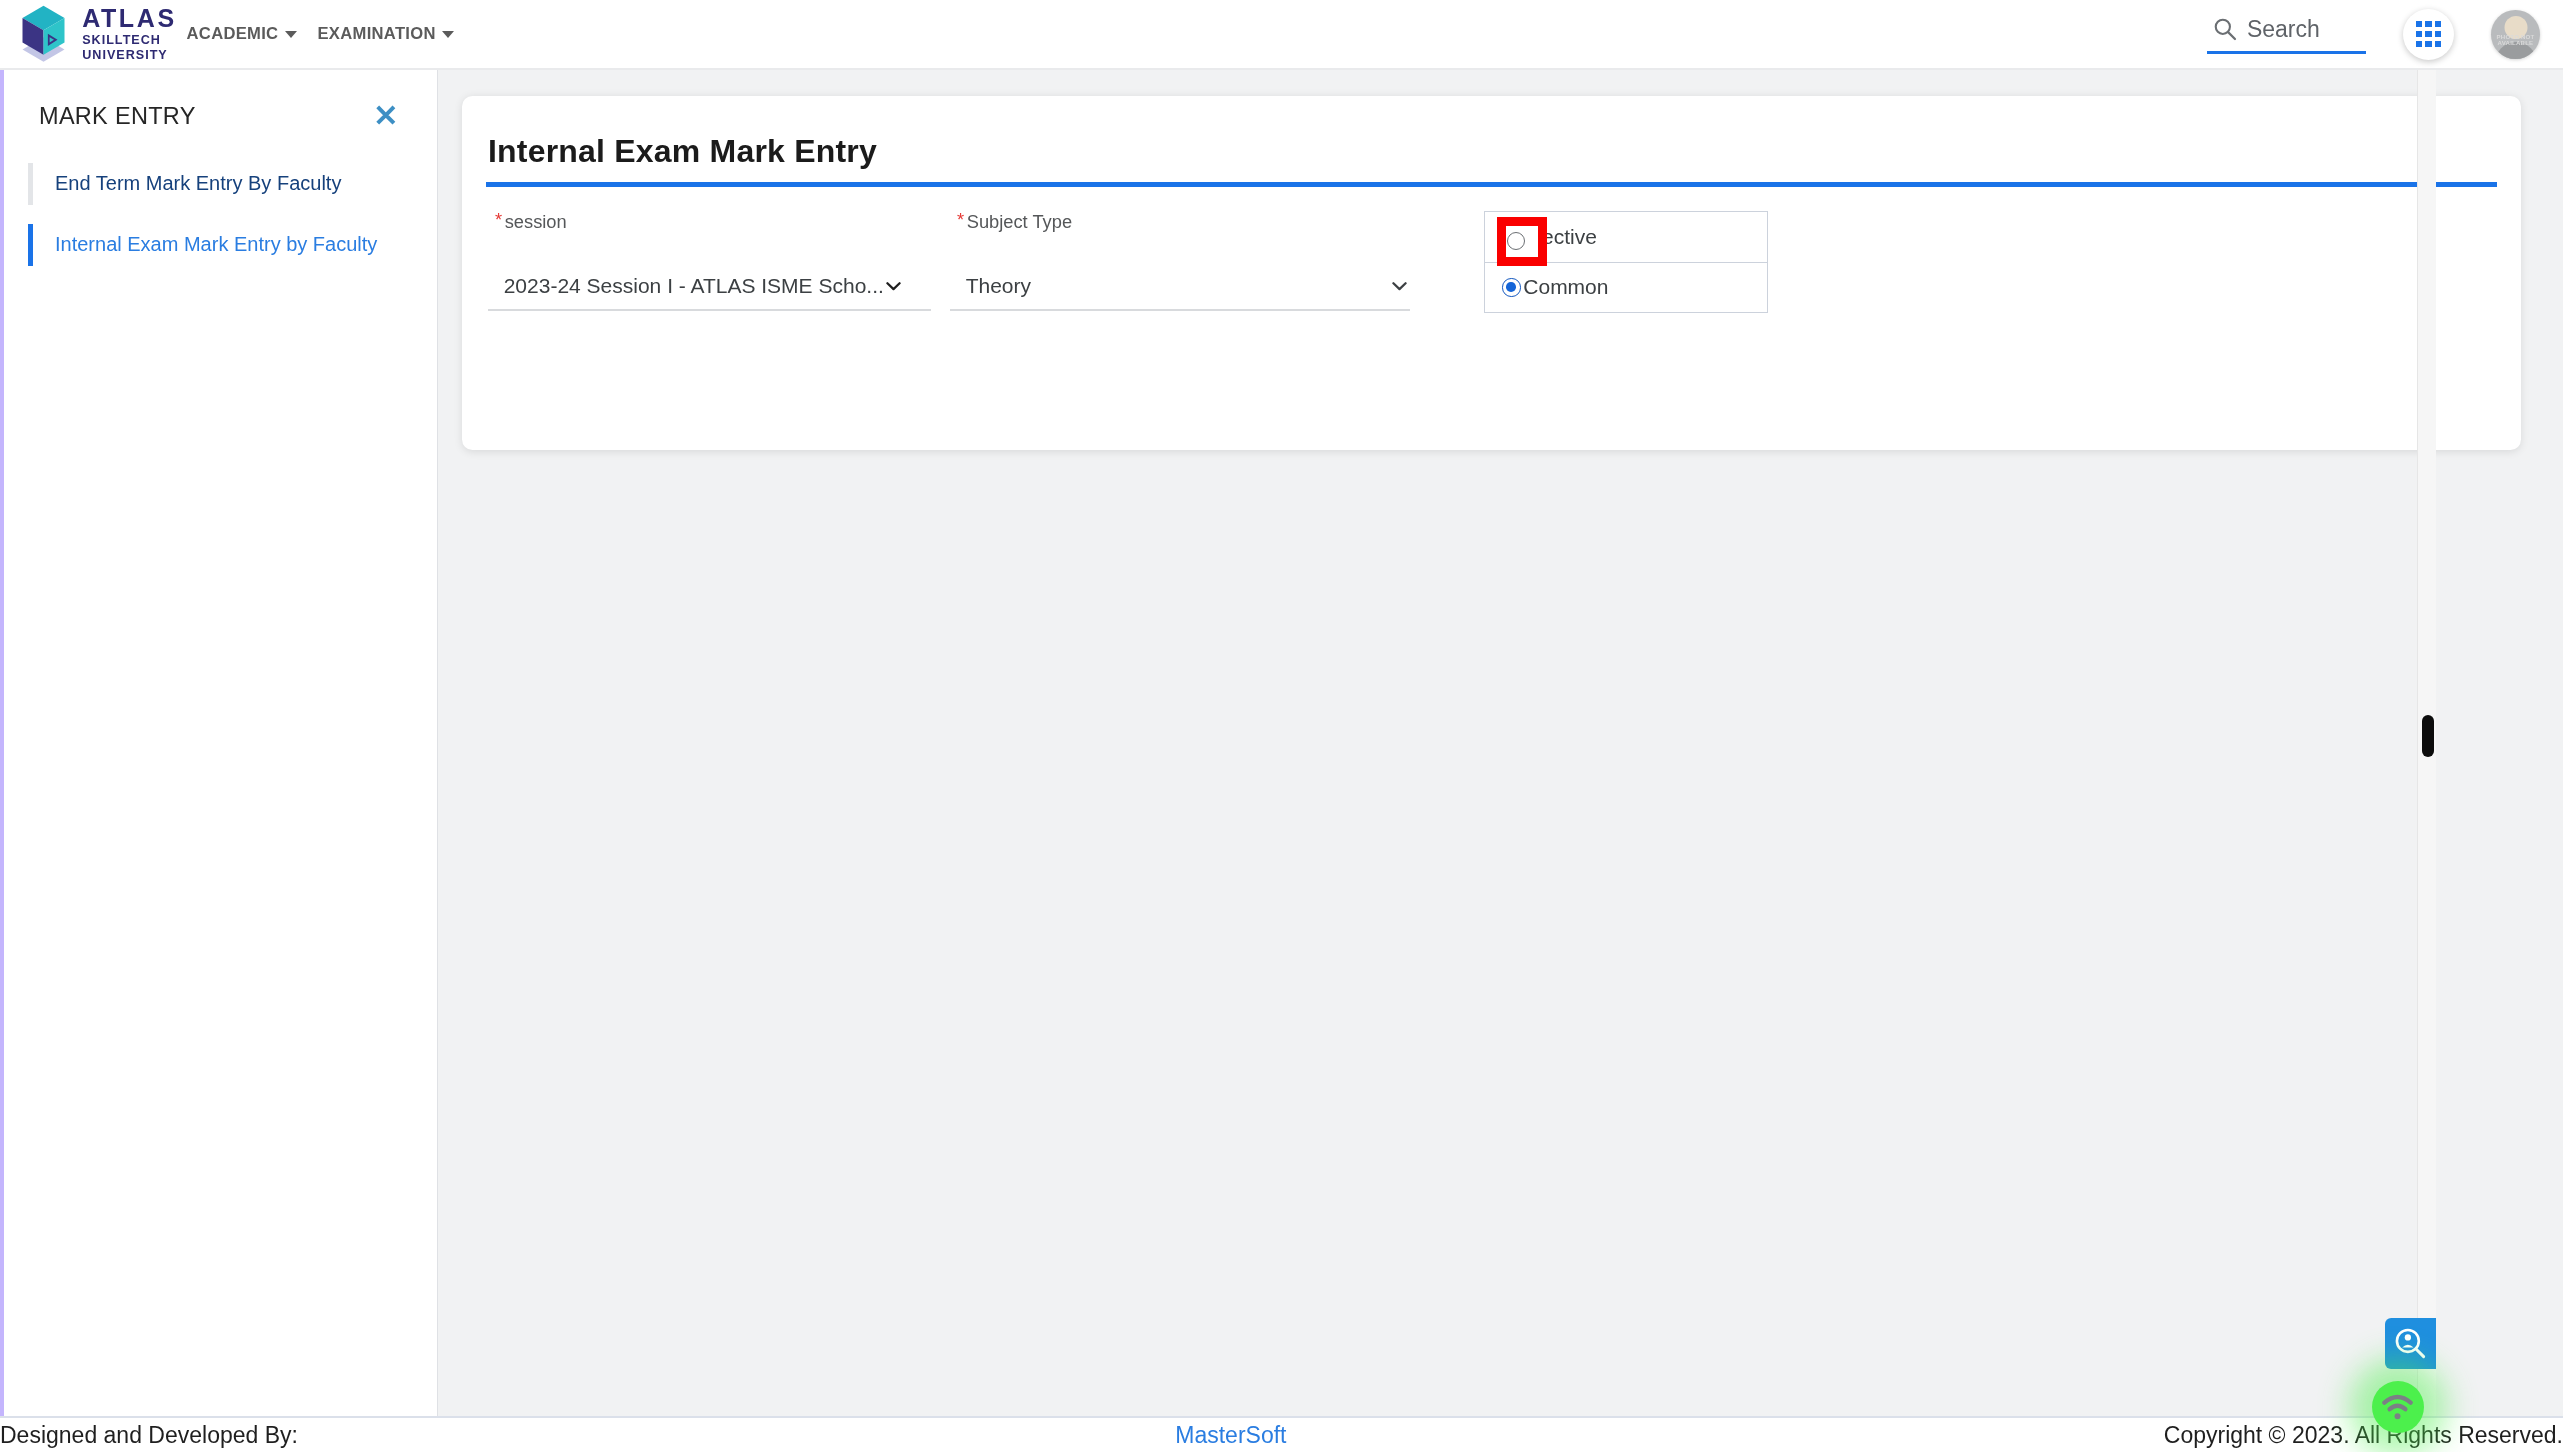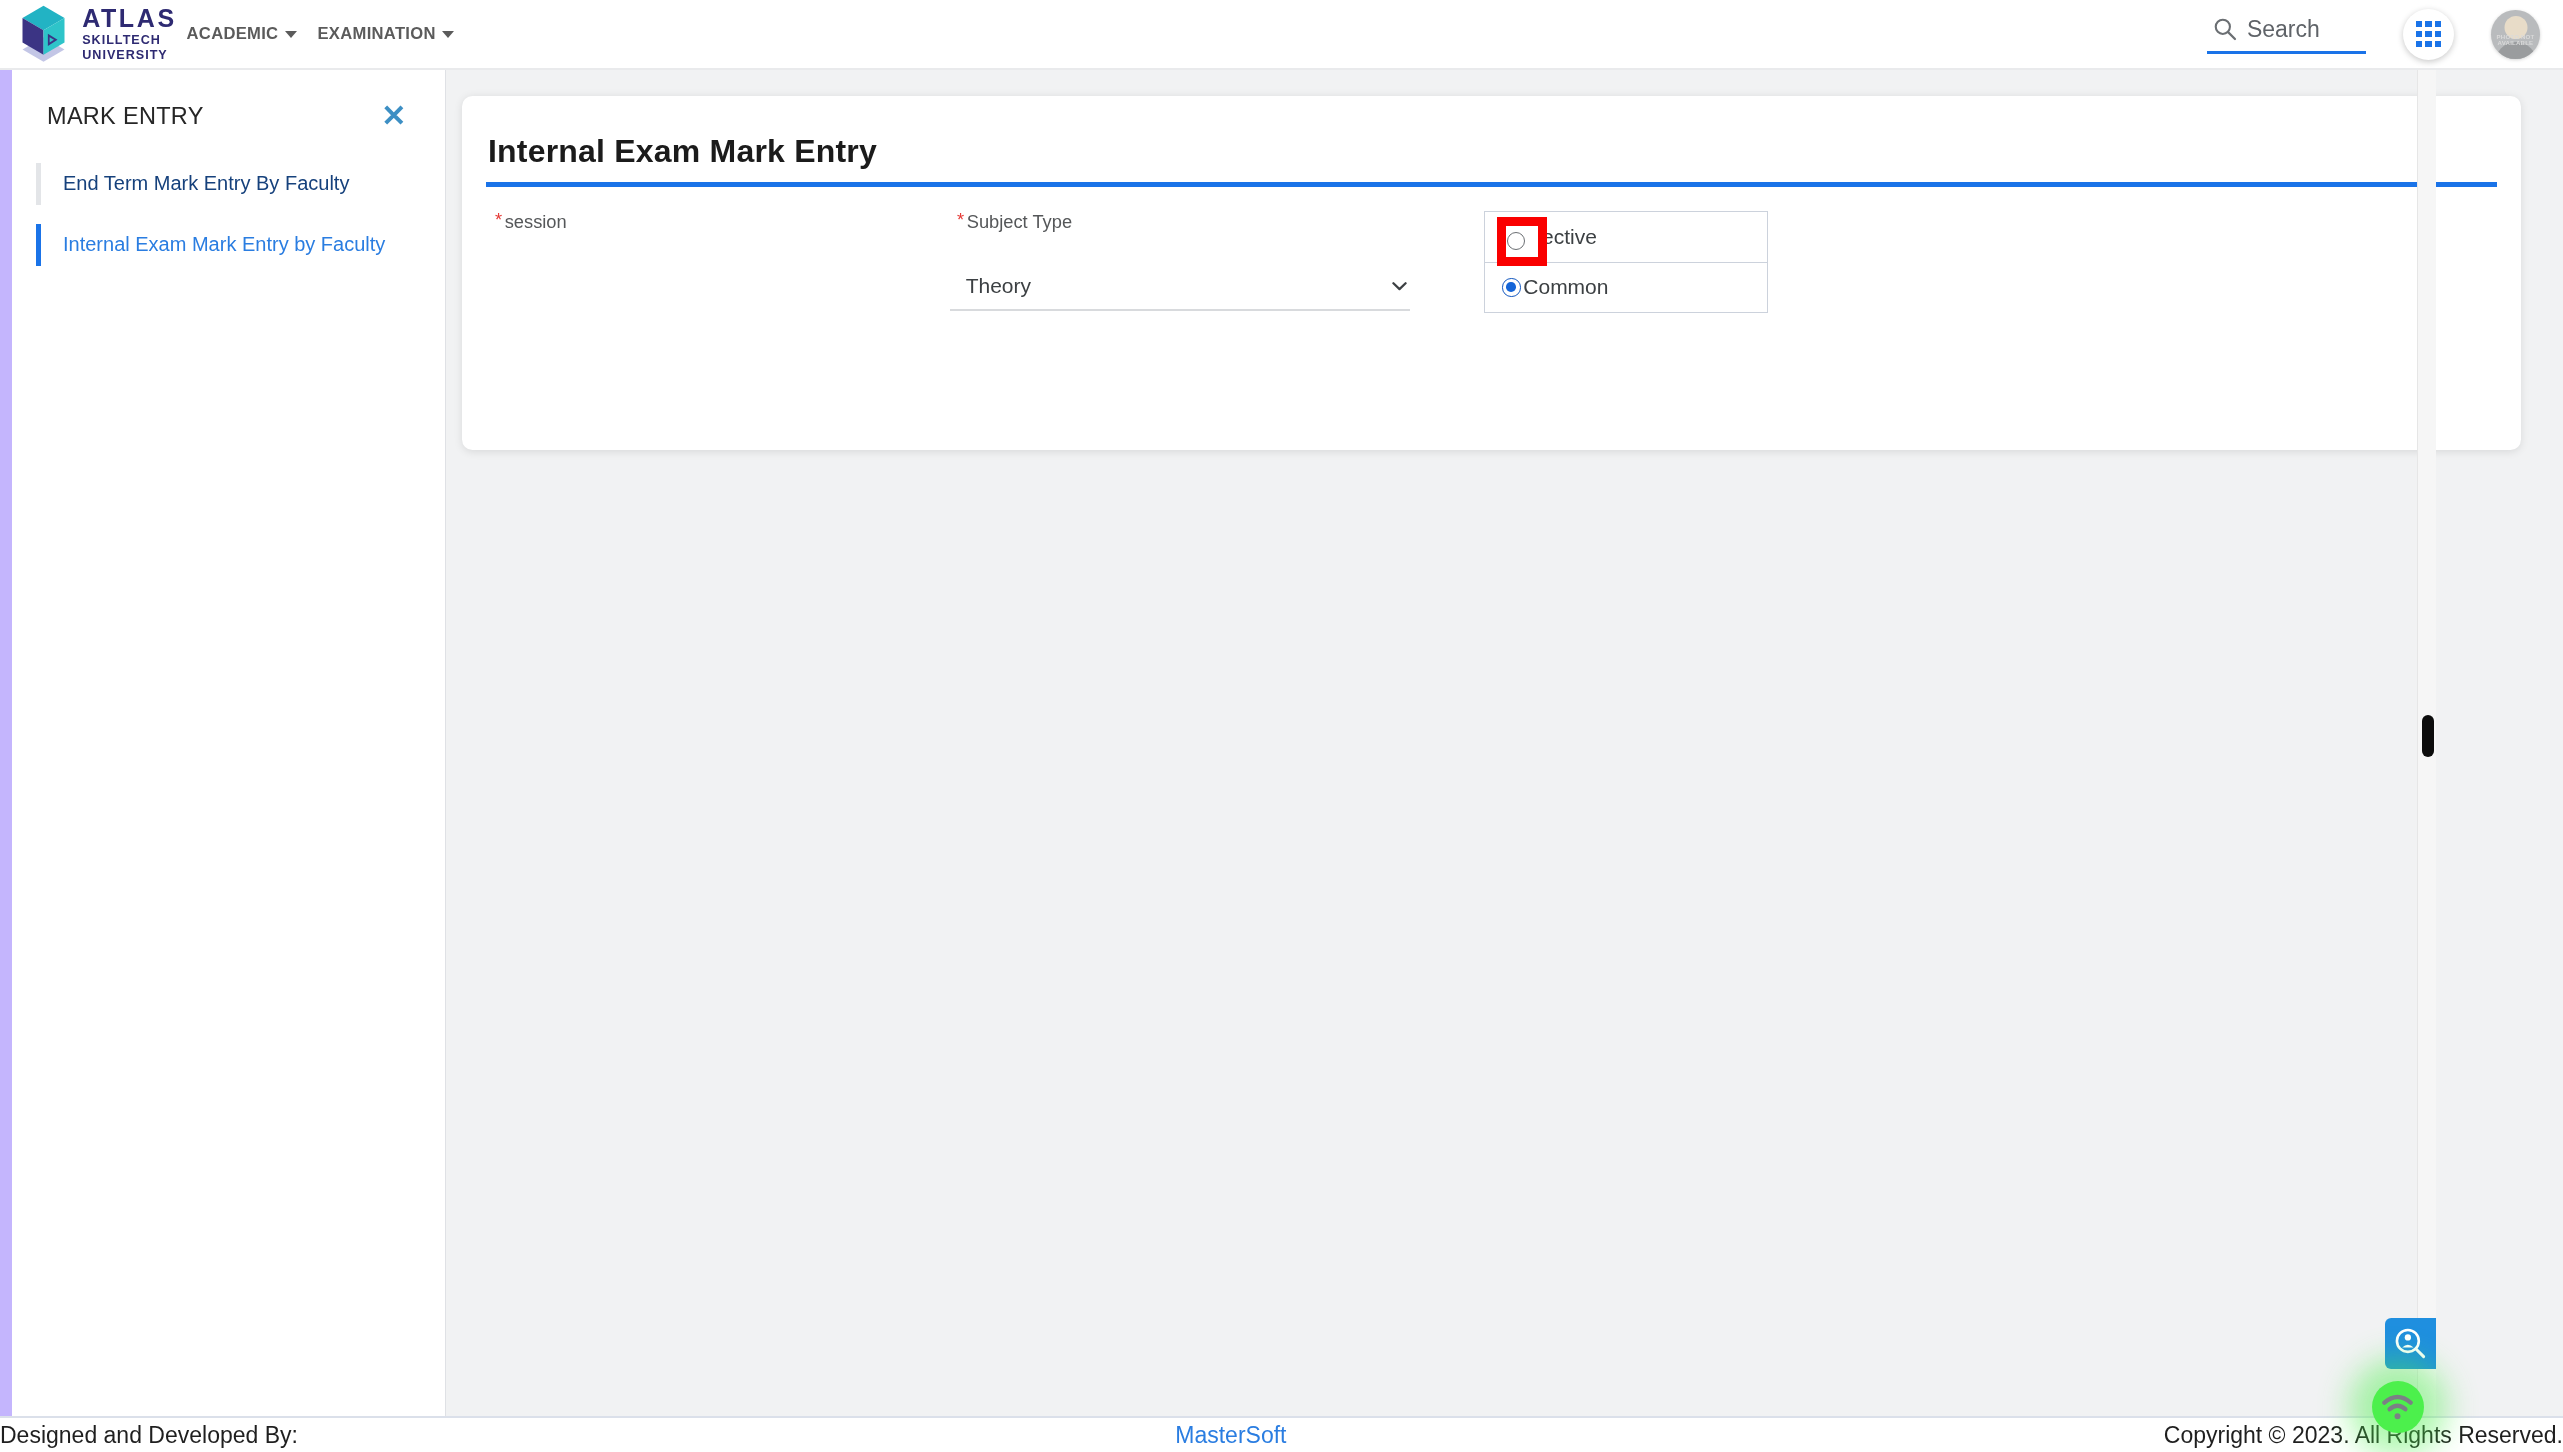--- a/index.html
+++ b/index.html
@@ -112,21 +112,21 @@
   }
   .avatar .pna {
     position: absolute; left: 0; right: 0; top: 24.4px;
     text-align: center; font-size: 6.1px; line-height: 6.5px;
     font-weight: 700; color: #dadada; letter-spacing: 0.2px;
   }
 
   
   .sidebar {
     position: absolute;
-    left: 12px; top: 70px;
+    left: 4px; top: 70px;
     width: 434px; height: 1347px;
     background: #ffffff;
     border-right: 1.7px solid #dfe1e5;
     z-index: 20;
   }
   .side-head {
     display: flex; align-items: center; justify-content: space-between;
     padding: 31px 35px 5.2px 35px;
   }
   .side-title {
@@ -396,20 +396,26 @@
     <section class="card">
       <h1 class="card-title">Internal Exam Mark Entry</h1>
       <div class="card-rule"></div>
 
       <div class="form-row">
 
         <div class="field">
           <div class="flabel">
             <span class="req">*</span><span>session</span>
           </div>
+          <div class="select f1">
+            <span class="val">2023-24 Session I - ATLAS ISME Scho...</span>
+            <svg class="chev" viewBox="0 0 17 10">
+              <path d="M1.5 1.5 L8.5 8.2 L15.5 1.5" fill="none" stroke="#1f1f1f" stroke-width="2.6" stroke-linecap="round" stroke-linejoin="round"></path>
+            </svg>
+          </div>
         </div>
 
         <div class="field f2">
           <div class="flabel">
             <span class="req">*</span><span>Subject Type</span>
           </div>
           <div class="select f2">
             <span class="val">Theory</span>
             <svg class="chev" viewBox="0 0 17 10">
               <path d="M1.5 1.5 L8.5 8.2 L15.5 1.5" fill="none" stroke="#3c4043" stroke-width="2.6" stroke-linecap="round" stroke-linejoin="round"></path>

